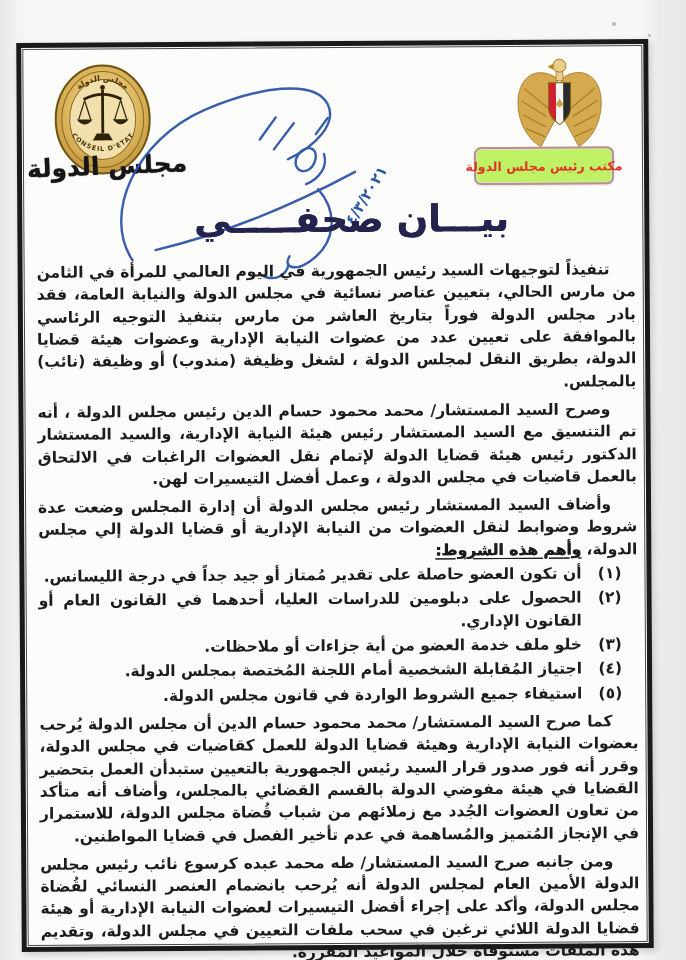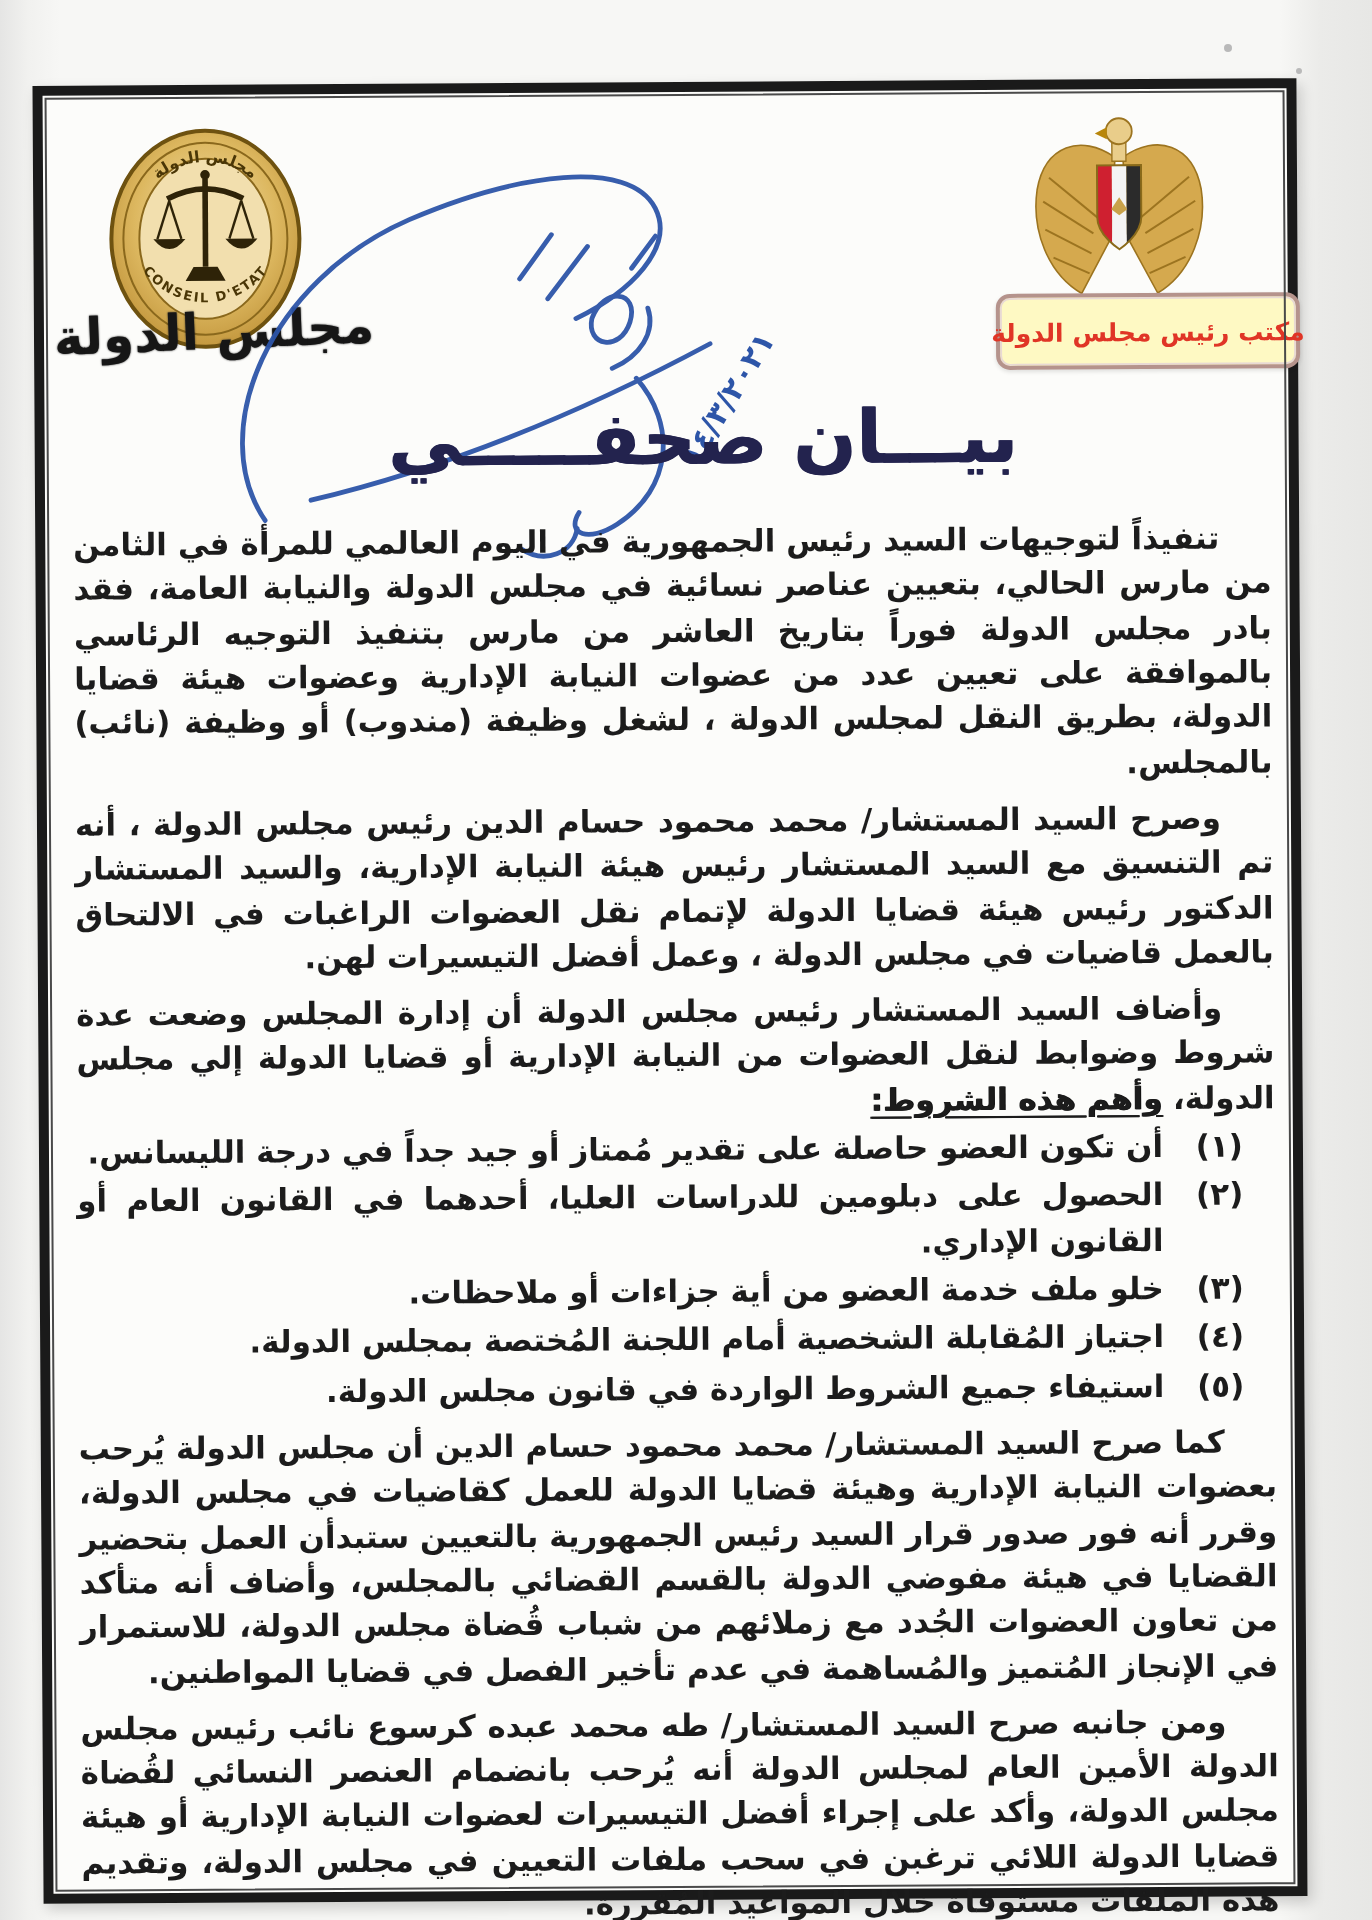--- a/index.html
+++ b/index.html
@@ -19,25 +19,25 @@
   
   .seal{position:absolute;left:32px;top:16px;width:98px;height:112px;}
   .calligraphy{
     position:absolute;left:4px;top:104px;width:162px;text-align:center;
     font-size:25px;font-weight:900;color:#161616;transform:rotate(-2deg);
     text-shadow:0 0 1px #222;direction:rtl;
   }
   .signature{position:absolute;left:88px;top:18px;width:312px;height:238px;}
   .eagle{position:absolute;left:489px;top:8px;width:98px;height:112px;}
   .office-box{
-    position:absolute;left:452px;top:102px;width:152px;height:38px;box-sizing:border-box;
+    position:absolute;left:452px;top:102px;width:140px;height:38px;box-sizing:border-box;
     display:flex;align-items:center;justify-content:center;
-    border:2px solid #b5938c;border-radius:7px;background:#fef9c3;
+    border:2px solid #b5938c;border-radius:7px;background:#bef264;
     box-shadow:0 1px 2px rgba(0,0,0,.12), inset 0 0 0 1px #e8d9d4;
-    color:#e03526;font-size:12.5px;font-weight:bold;direction:rtl;white-space:nowrap;margin-left:24px;
+    color:#e03526;font-size:12.5px;font-weight:bold;direction:rtl;white-space:nowrap;
   }
   .doc-title{
     position:absolute;top:152px;left:36px;right:0;text-align:center;
     font-size:37px;font-weight:900;color:#23234e;direction:rtl;
     text-shadow:0.5px 0 0 #23234e;
   }
 
   
   .body{
     position:absolute;top:214px;left:14px;right:9px;

